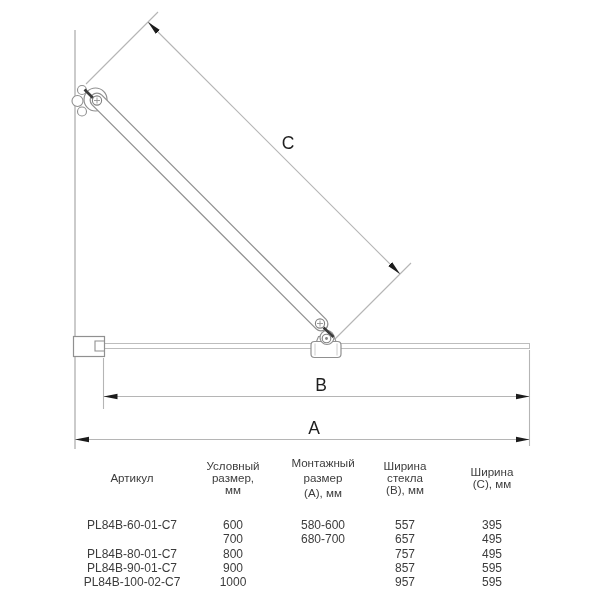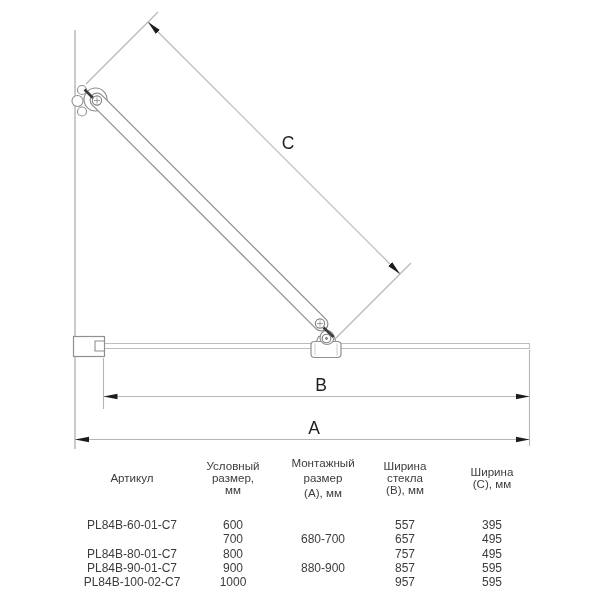--- a/index.html
+++ b/index.html
@@ -122,39 +122,39 @@
       </div>
       <div class="th c4">
         <span>Ширина</span>
         <span>(С), мм</span>
       </div>
     </div>
 
     <div class="trow" style="top:518px">
       <div class="td c0">PL84B-60-01-C7</div>
       <div class="td c1">600</div>
+      <div class="td c2">580-600</div>
       <div class="td c3">557</div>
       <div class="td c4">395</div>
     </div>
     <div class="trow" style="top:532px">
       <div class="td c1">700</div>
       <div class="td c2">680-700</div>
       <div class="td c3">657</div>
       <div class="td c4">495</div>
     </div>
     <div class="trow" style="top:547px">
       <div class="td c0">PL84B-80-01-C7</div>
       <div class="td c1">800</div>
       <div class="td c3">757</div>
       <div class="td c4">495</div>
     </div>
     <div class="trow" style="top:561px">
       <div class="td c0">PL84B-90-01-C7</div>
       <div class="td c1">900</div>
-      <div class="td c2">880-900</div>
       <div class="td c3">857</div>
       <div class="td c4">595</div>
     </div>
     <div class="trow" style="top:575px">
       <div class="td c0">PL84B-100-02-C7</div>
       <div class="td c1">1000</div>
       <div class="td c3">957</div>
       <div class="td c4">595</div>
     </div>
   </div>

